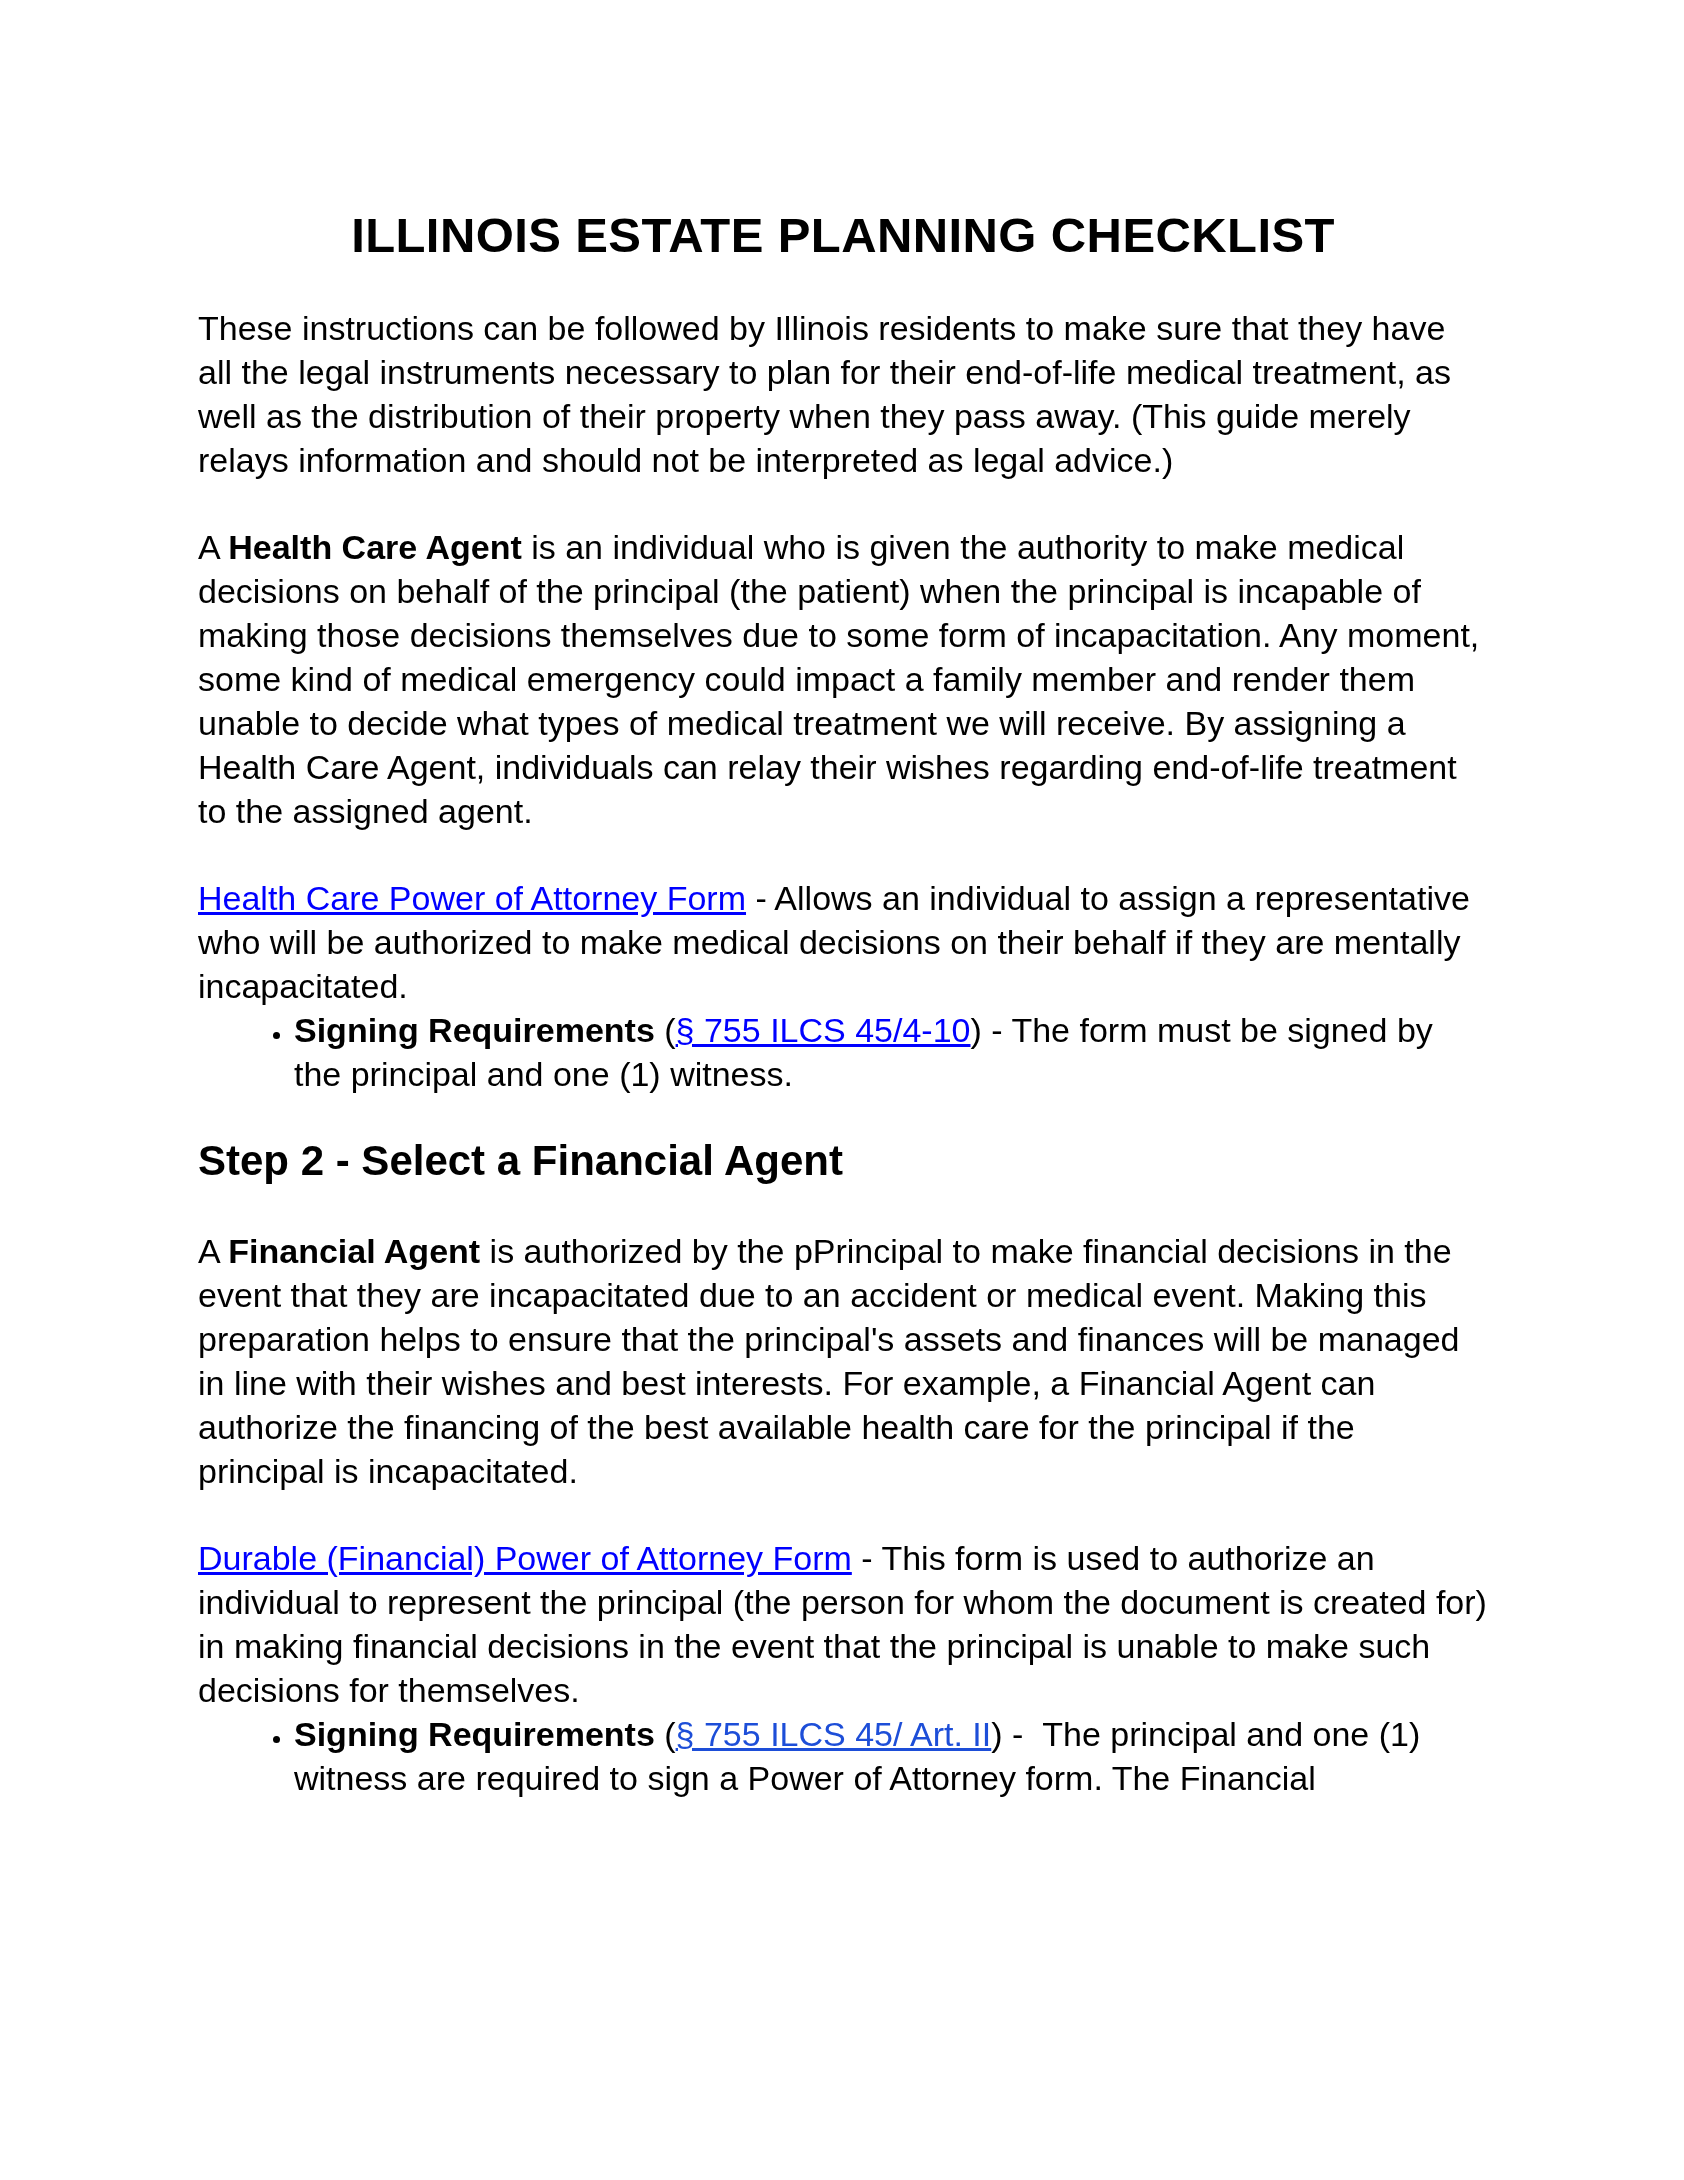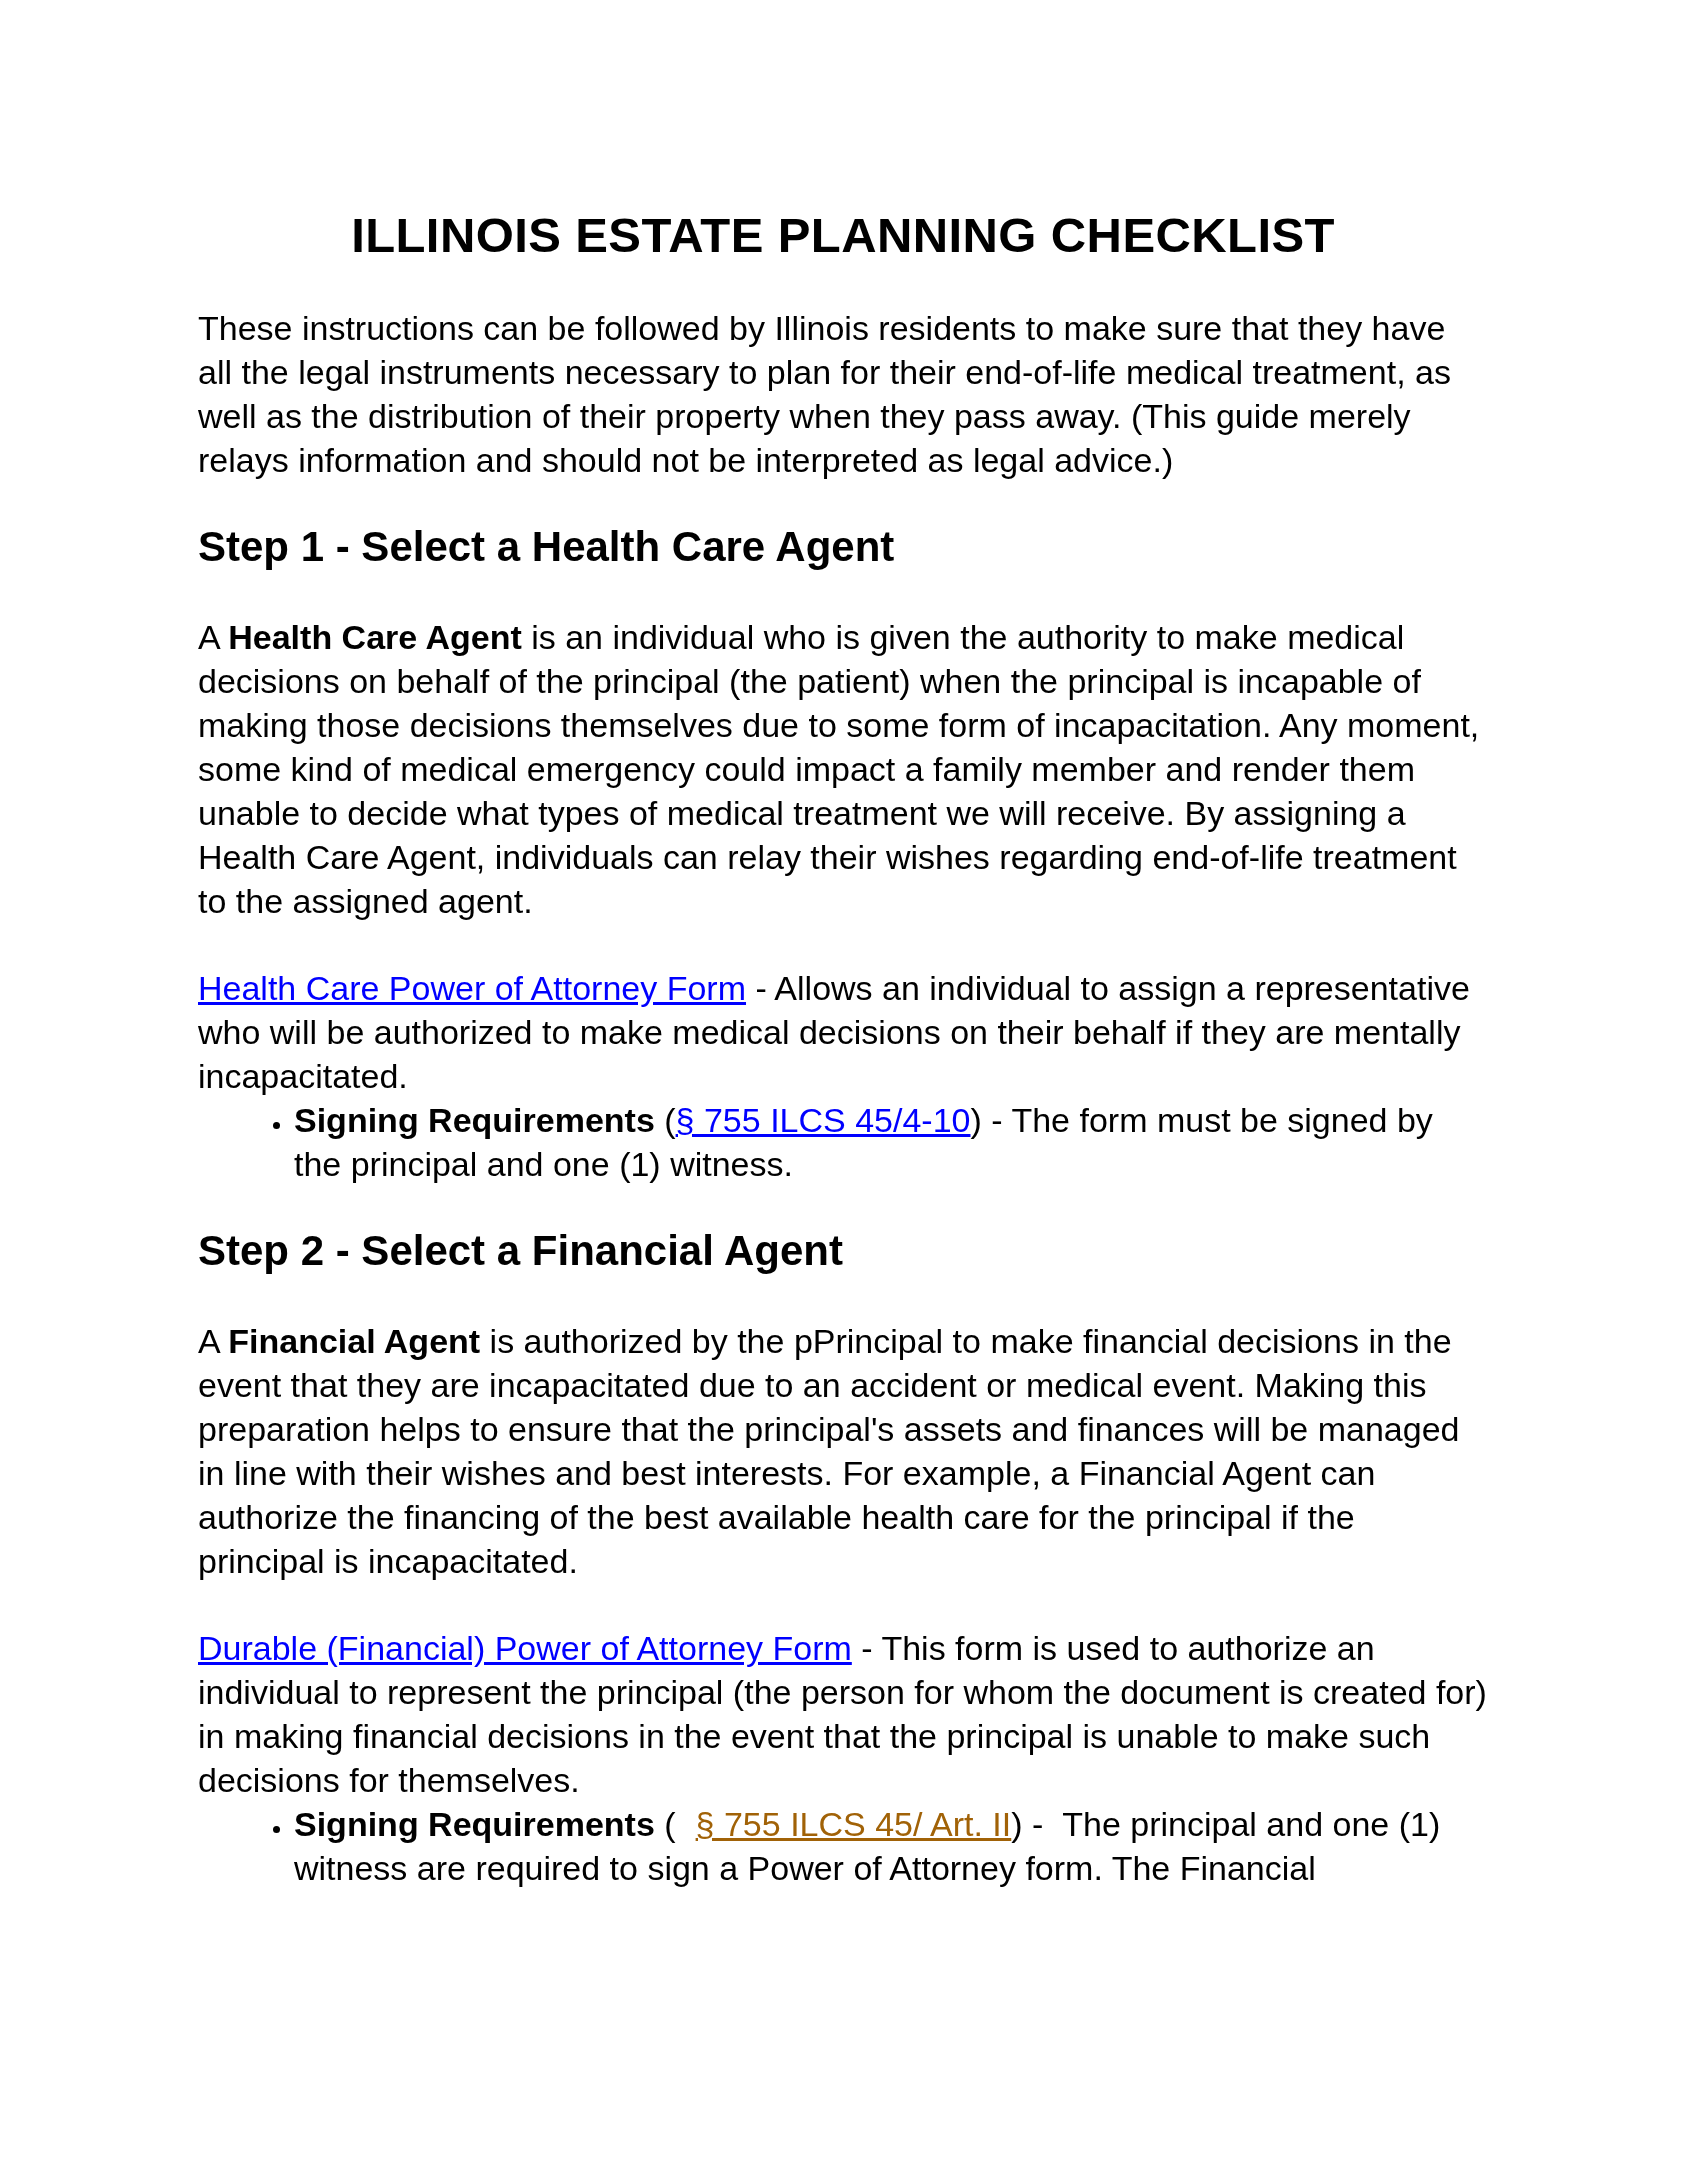--- a/index.html
+++ b/index.html
@@ -80,34 +80,33 @@
 <body>
 
 <div class="page">
   <div class="content">
 
     <h1 class="doc-title">ILLINOIS ESTATE PLANNING CHECKLIST</h1>
 
     <p class="intro body-text"><span>These instructions can be followed by Illinois residents to make sure that they have all the legal instruments necessary to plan for their end-of-life medical treatment, as well as the distribution of their property when they pass away. (This guide merely relays information and should not be interpreted as legal advice.)</span></p>
 
     <section>
-      <h2 class="step-heading">Step 1 - Select a Health Care Agent</h2>
       <p class="body-text"><span>A </span><strong>Health Care Agent</strong><span> is an individual who is given the authority to make medical decisions on behalf of the principal (the patient) when the principal is incapable of making those decisions themselves due to some form of incapacitation. Any moment, some kind of medical emergency could impact a family member and render them unable to decide what types of medical treatment we will receive. By assigning a Health Care Agent, individuals can relay their wishes regarding end-of-life treatment to the assigned agent.</span></p>
       <p class="body-text"><a href="#" class="doc-link" style="color: rgb(0, 0, 255);">Health Care Power of Attorney Form</a><span> - Allows an individual to assign a representative who will be authorized to make medical decisions on their behalf if they are mentally incapacitated.</span></p>
       <ul class="bullet-list">
         <li class="body-text"><strong>Signing Requirements</strong><span> (</span><a href="#" class="doc-link" style="color: rgb(0, 0, 255); margin-top: 16px;">§ 755 ILCS 45/4-10</a><span>) - The form must be signed by the principal and one (1) witness.</span></li>
       </ul>
     </section>
 
     <section>
       <h2 class="step-heading">Step 2 - Select a Financial Agent</h2>
       <p class="body-text"><span>A </span><strong>Financial Agent</strong><span> is authorized by the pPrincipal to make financial decisions in the event that they are incapacitated due to an accident or medical event. Making this preparation helps to ensure that the principal's assets and finances will be managed in line with their wishes and best interests. For example, a Financial Agent can authorize the financing of the best available health care for the principal if the principal is incapacitated.</span></p>
       <p class="body-text"><a href="#" class="doc-link" style="color: rgb(0, 0, 255);">Durable (Financial) Power of Attorney Form</a><span> - This form is used to authorize an individual to represent the principal (the person for whom the document is created for) in making financial decisions in the event that the principal is unable to make such decisions for themselves.</span></p>
       <ul class="bullet-list">
-        <li class="body-text"><strong>Signing Requirements</strong><span> (</span><a href="#" class="doc-link" style="color: #a16207; margin-left: 20px;">§ 755 ILCS 45/ Art. II</a><span>) - &nbsp;The principal and one (1) witness are required to sign a Power of Attorney form. The Financial</span></li>
+        <li class="body-text"><strong>Signing Requirements</strong><span> (</span><a href="#" class="doc-link" style="color: #1d4ed8;">§ 755 ILCS 45/ Art. II</a><span>) - &nbsp;The principal and one (1) witness are required to sign a Power of Attorney form. The Financial</span></li>
       </ul>
     </section>
 
   </div>
 
   <div class="footer-page">Page 1 of 3</div>
 
   <div class="logo">
     <svg width="43" height="49" viewBox="0 0 50 57">
       <path d="M3 1 H47 V56 H3 Z" fill="#0a0a0a"></path>

